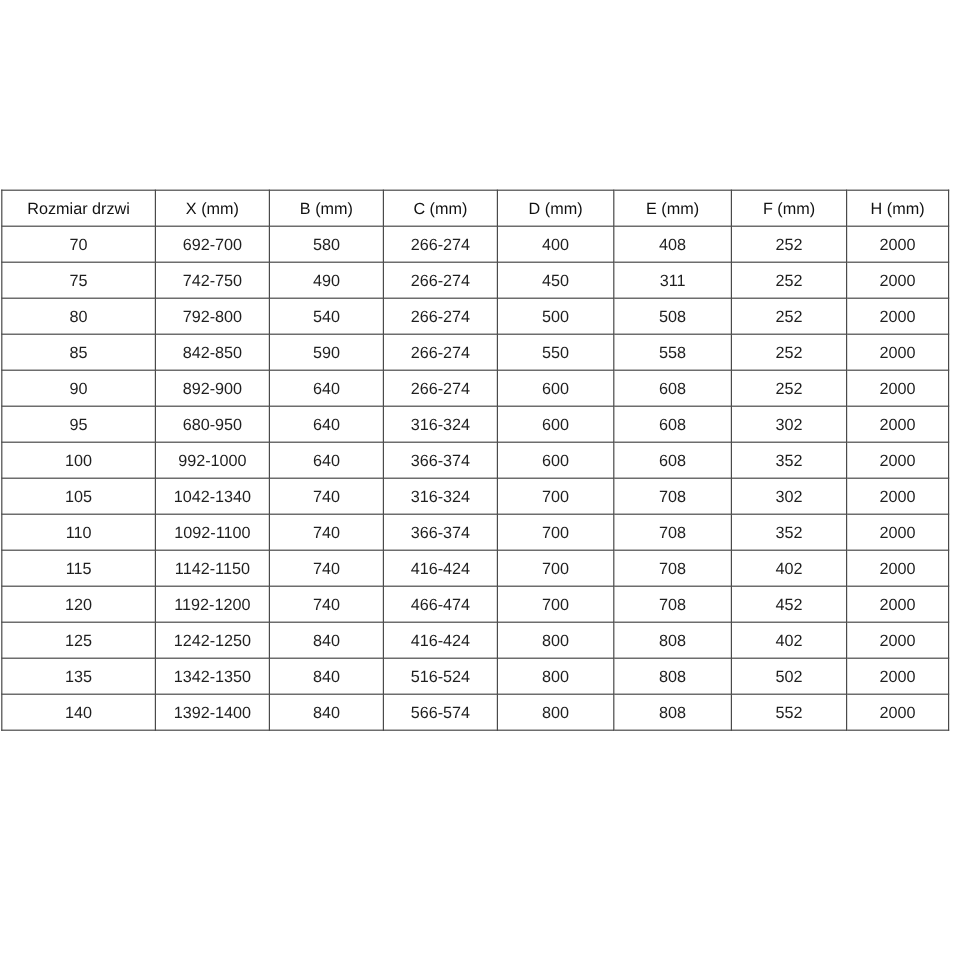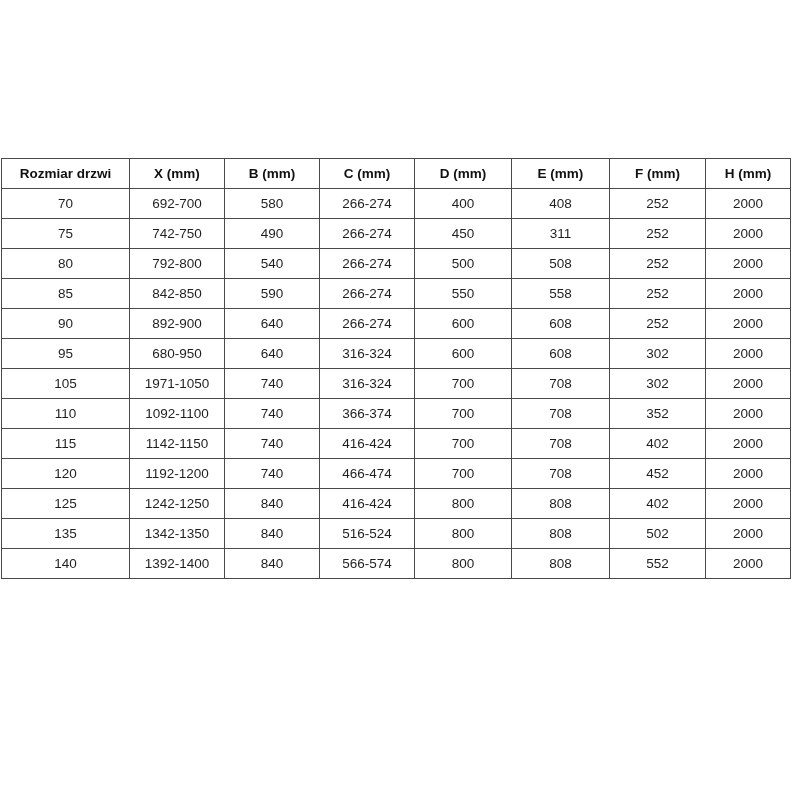--- a/index.html
+++ b/index.html
@@ -33,21 +33,21 @@
     text-align: center;
     vertical-align: middle;
     height: 29px;
     padding: 0 2px;
     font-size: 13.5px;
     line-height: 1;
     overflow: hidden;
     white-space: nowrap;
   }
   table.size-table th {
-    font-weight: bold;
+    font-weight: normal;
     color: #111111;
   }
   table.size-table td {
     font-weight: normal;
     color: #1f1f1f;
   }
 </style>
 </head>
 <body>
 
@@ -130,22 +130,32 @@
           <td>95</td>
           <td>680-950</td>
           <td>640</td>
           <td>316-324</td>
           <td>600</td>
           <td>608</td>
           <td>302</td>
           <td>2000</td>
         </tr>
         <tr>
+          <td>100</td>
+          <td>992-1000</td>
+          <td>640</td>
+          <td>366-374</td>
+          <td>600</td>
+          <td>608</td>
+          <td>352</td>
+          <td>2000</td>
+        </tr>
+        <tr>
           <td>105</td>
-          <td>1971-1050</td>
+          <td>1042-1340</td>
           <td>740</td>
           <td>316-324</td>
           <td>700</td>
           <td>708</td>
           <td>302</td>
           <td>2000</td>
         </tr>
         <tr>
           <td>110</td>
           <td>1092-1100</td>

